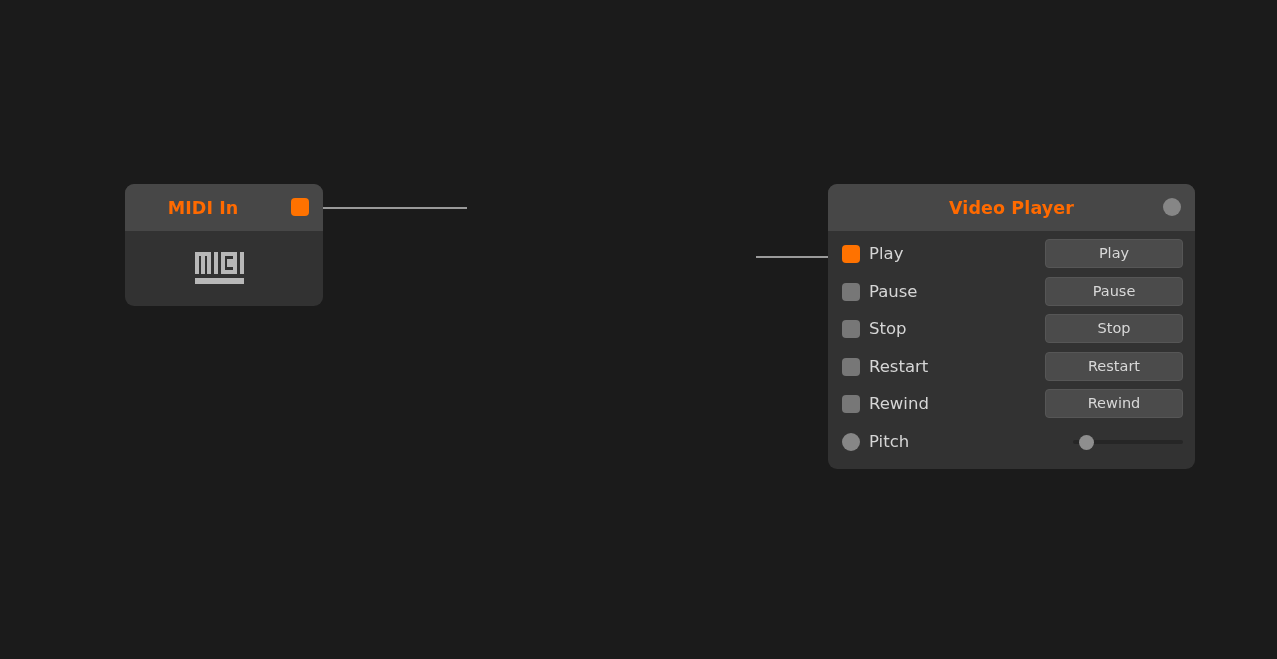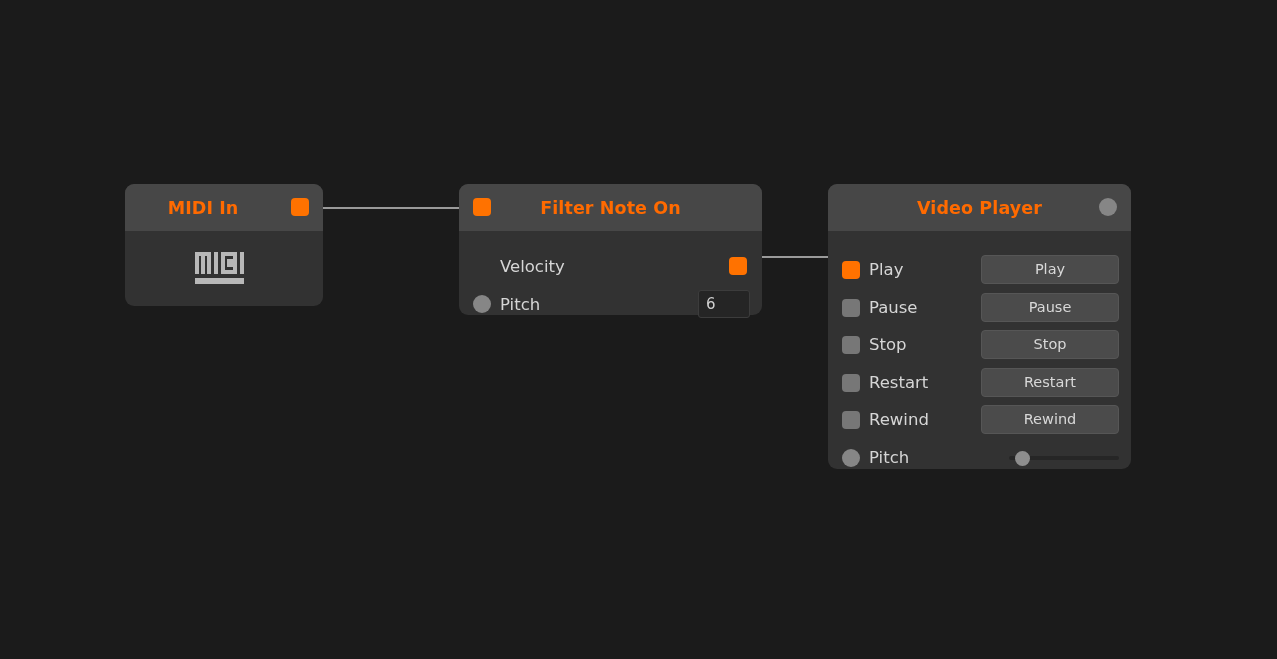--- a/index.html
+++ b/index.html
@@ -142,24 +142,24 @@
     font-family: "DejaVu Sans", "Liberation Sans", sans-serif;
     padding: 0 0 0 7px;
     box-sizing: border-box;
     outline: none;
   }
 
   
   #node-video {
     left: 828px;
     top: 184px;
-    width: 303px;
+    width: 367px;
     height: 285px;
   }
-  #node-video .node-body { height: 238px; padding-top: 20px; }
+  #node-video .node-body { height: 238px; padding-top: 4px; }
   .vrow {
     position: relative;
     height: 37.5px;
     display: flex;
     align-items: center;
   }
   .vrow-label {
     color: #d6d6d6;
     font-size: 16.5px;
     position: absolute;
@@ -240,40 +240,20 @@
 
             <rect x="45" y="0" width="4" height="22"></rect>
 
             <rect x="0" y="26" width="49" height="6"></rect>
           </g>
         </svg>
       </span>
     </div>
   </div>
 
-  <div class="node" id="node-filter">
-    <div class="node-header">
-      <span class="port-sq" style="left:14px; top:14px;"></span>
-      <span class="node-title">Filter Note On</span>
-    </div>
-    <div class="node-body">
-
-      <div class="frow" style="margin-top:16px;">
-        <span class="frow-label">Velocity</span>
-        <span class="port-sq" style="right:15px; top:10px;"></span>
-      </div>
-
-      <div class="frow">
-        <span class="port-circ" style="left:14px; top:10px;"></span>
-        <span class="frow-label">Pitch</span>
-        <input class="num-input" type="text" style="top: 5px;" value="6">
-      </div>
-
-    </div>
-  </div>
 
   <div class="node" id="node-video">
     <div class="node-header">
       <span class="node-title">Video Player</span>
       <span class="port-circ" style="right:14px; top:14px;"></span>
     </div>
     <div class="node-body">
 
       <div class="vrow">
         <span class="port-sq" style="left:14px; top:10px;"></span>

